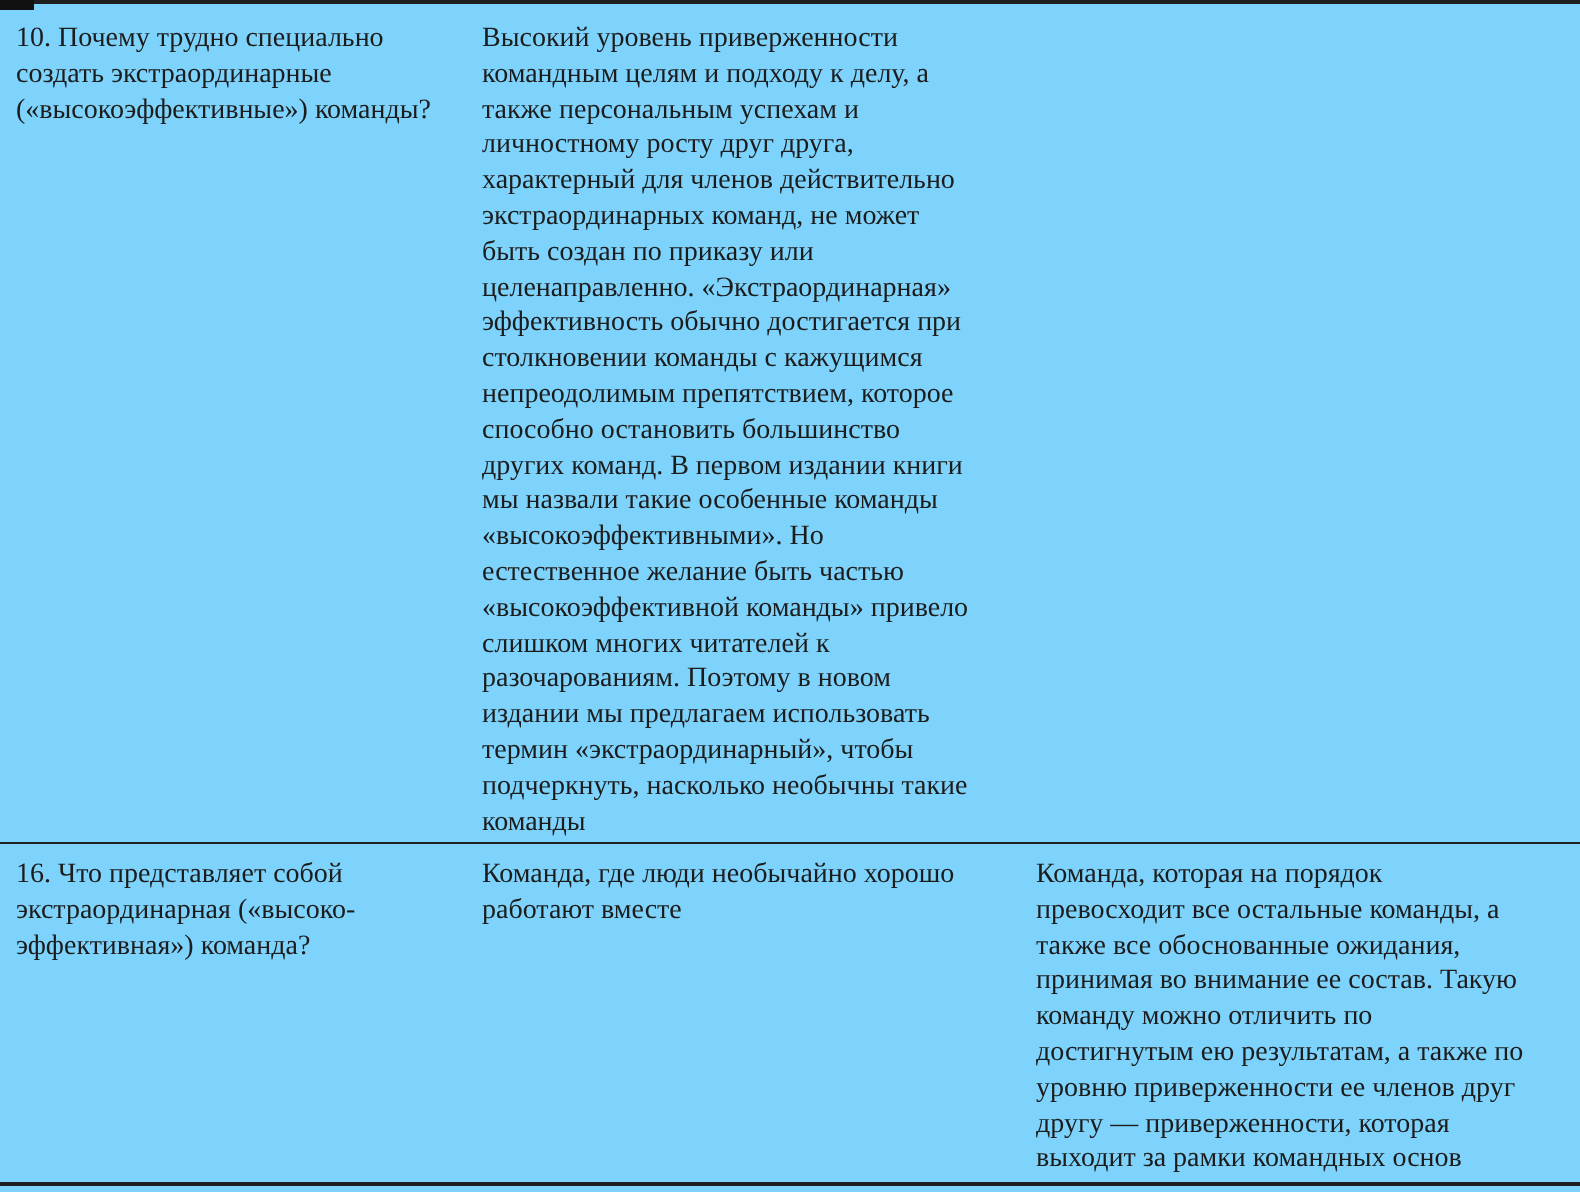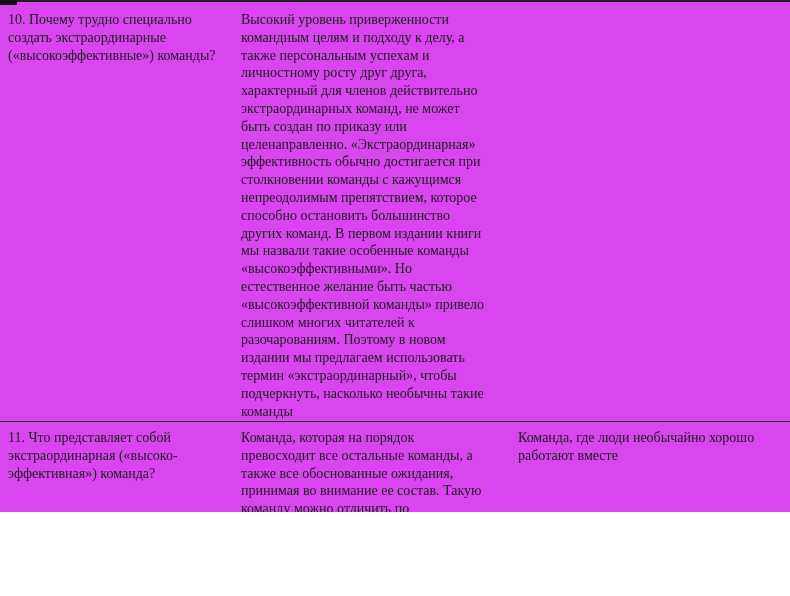--- a/index.html
+++ b/index.html
@@ -3,22 +3,22 @@
 <meta charset="utf-8">
 <style>
   html, body {
     margin: 0;
     padding: 0;
     background: #ffffff;
   }
   .page {
     position: relative;
     width: 790px;
-    height: 512px;
-    background: #d946ef;
+    height: 596px;
+    background: #7dd3fc;
     font-family: "Liberation Serif", "DejaVu Serif", serif;
     color: #1c1c1c;
     overflow: hidden;
   }
   .top-line {
     position: absolute;
     top: 0; left: 0;
     width: 790px; height: 1.6px;
     background: #1f1f1f;
   }
@@ -93,31 +93,31 @@
 естественное желание быть частью
 «высокоэффективной команды» привело
 слишком многих читателей к
 разочарованиям. Поэтому в новом
 издании мы предлагаем использовать
 термин «экстраординарный», чтобы
 подчеркнуть, насколько необычны такие
 команды</div>
     </div>
     <div class="row row-2">
-      <div class="cell">11. Что представляет собой
+      <div class="cell">16. Что представляет собой
 экстраординарная («высоко-
 эффективная») команда?</div>
+      <div class="cell">Команда, где люди необычайно хорошо
+работают вместе</div>
       <div class="cell">Команда, которая на порядок
 превосходит все остальные команды, а
 также все обоснованные ожидания,
 принимая во внимание ее состав. Такую
 команду можно отличить по
 достигнутым ею результатам, а также по
 уровню приверженности ее членов друг
 другу — приверженности, которая
 выходит за рамки командных основ</div>
-      <div class="cell">Команда, где люди необычайно хорошо
-работают вместе</div>
     </div>
   </div>
 
   <div class="bottom-line"></div>
 </div>
 
 </body></html>

